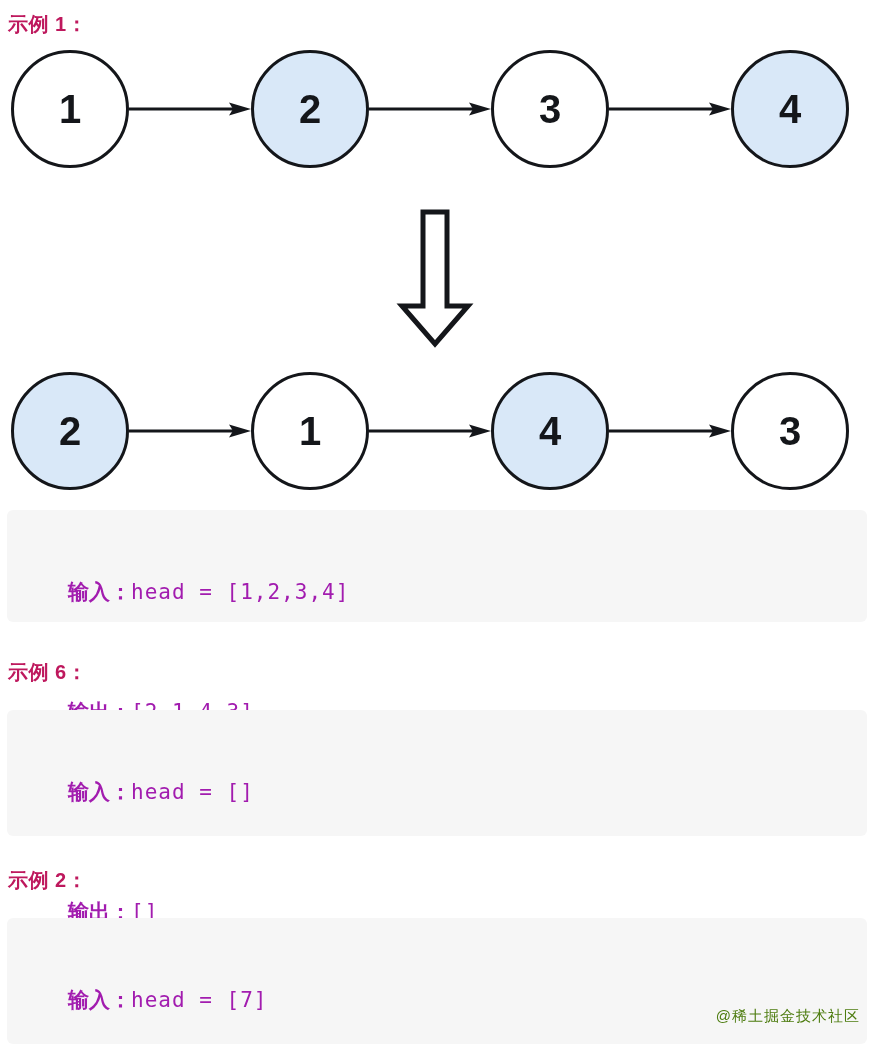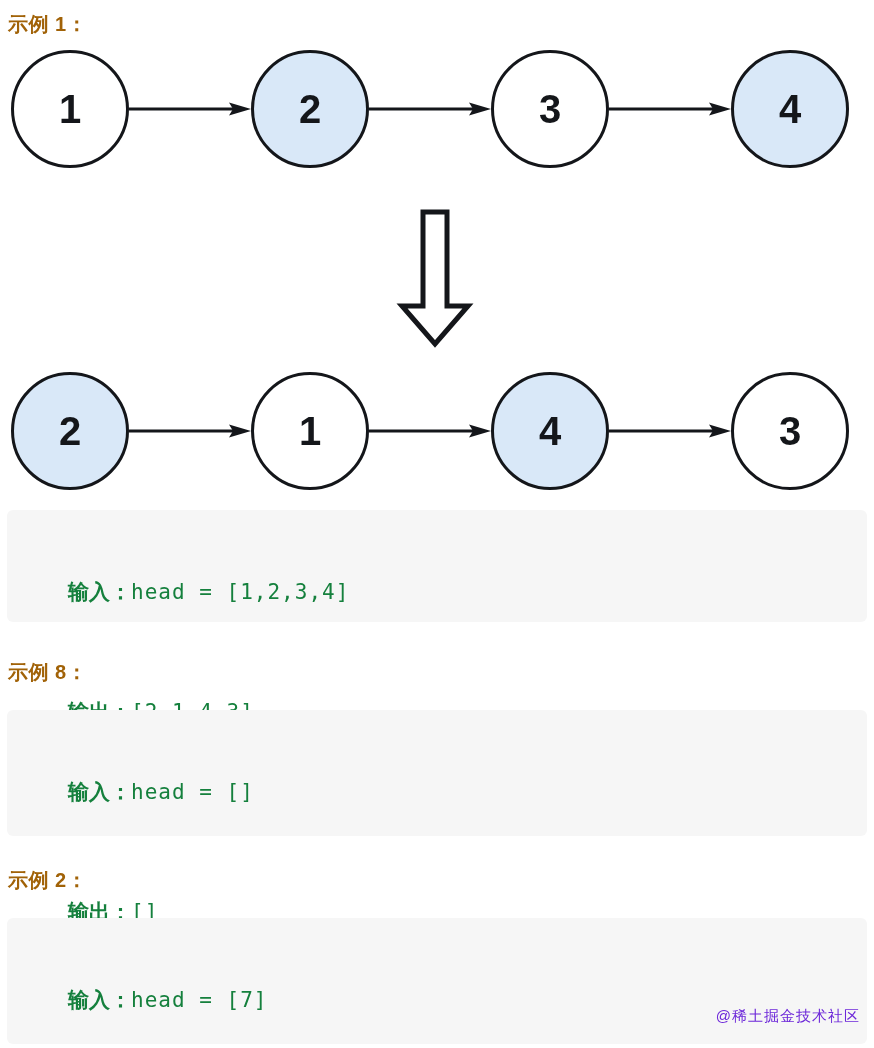--- a/index.html
+++ b/index.html
@@ -21,21 +21,21 @@
     inset: 0;
   }
 
   
   .example-heading {
     position: absolute;
     left: 8px;
     font-size: 20px;
     font-weight: 700;
     letter-spacing: 0.5px;
-    color: #a16207;
+    color: #be185d;
     line-height: 1;
     white-space: nowrap;
   }
   #heading-1 { top: 14px; }
   #heading-2 { top: 662px; }
   #heading-3 { top: 870px; }
 
   
   .diagram {
     position: absolute;
@@ -106,40 +106,40 @@
     border-radius: 6px;
     padding: 22px 0 22px 26px;
   }
   #code-1 { top: 510px; height: 112px; }
   #code-2 { top: 710px; height: 126px; }
   #code-3 { top: 918px; height: 126px; }
 
   .code-line {
     font-size: 21px;
     line-height: 40px;
-    color: #15803d;
+    color: #a21caf;
     white-space: pre;
   }
   .code-line .cn-label {
     font-family: "Liberation Sans", "DejaVu Sans", sans-serif;
     font-weight: 700;
   }
   .code-line .mono {
     font-family: "DejaVu Sans Mono", "Liberation Mono", monospace;
     font-weight: 400;
     letter-spacing: 1px;
   }
 
   
   #watermark {
     position: absolute;
     right: 14px;
     bottom: 22px;
     font-size: 15px;
-    color: #6d28d9;
+    color: #4d7c0f;
     font-family: "Liberation Sans", "DejaVu Sans", sans-serif;
     white-space: nowrap;
     letter-spacing: 1px;
   }
 </style>
 </head>
 <body>
 
 <div class="page">
 
@@ -215,21 +215,21 @@
 
   <div class="code-block" id="code-1">
     <div class="code-line">
       <span class="cn-label">输入：</span><span class="mono">head = [1,2,3,4]</span>
     </div>
     <div class="code-line">
       <span class="cn-label">输出：</span><span class="mono">[2,1,4,3]</span>
     </div>
   </div>
 
-  <div class="example-heading" id="heading-2">示例 8：</div>
+  <div class="example-heading" id="heading-2">示例 6：</div>
 
   <div class="code-block" id="code-2">
     <div class="code-line">
       <span class="cn-label">输入：</span><span class="mono">head = []</span>
     </div>
     <div class="code-line">
       <span class="cn-label">输出：</span><span class="mono">[]</span>
     </div>
   </div>
 

